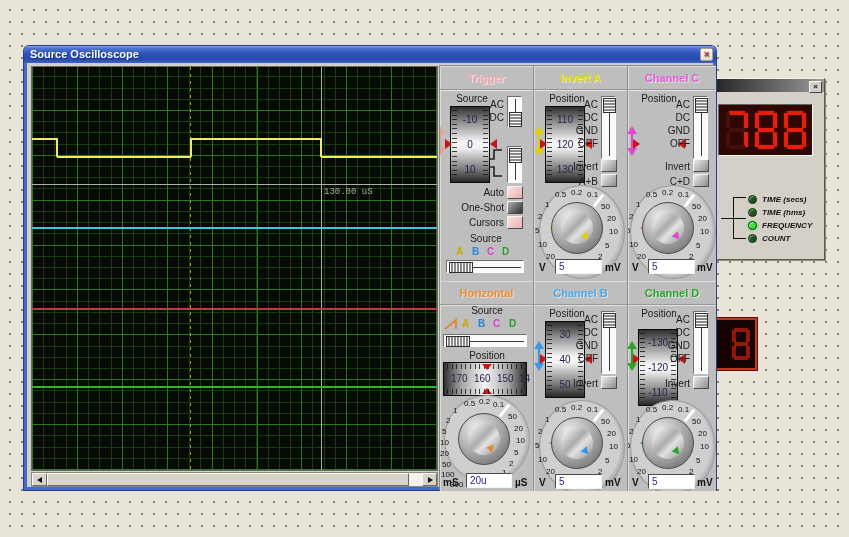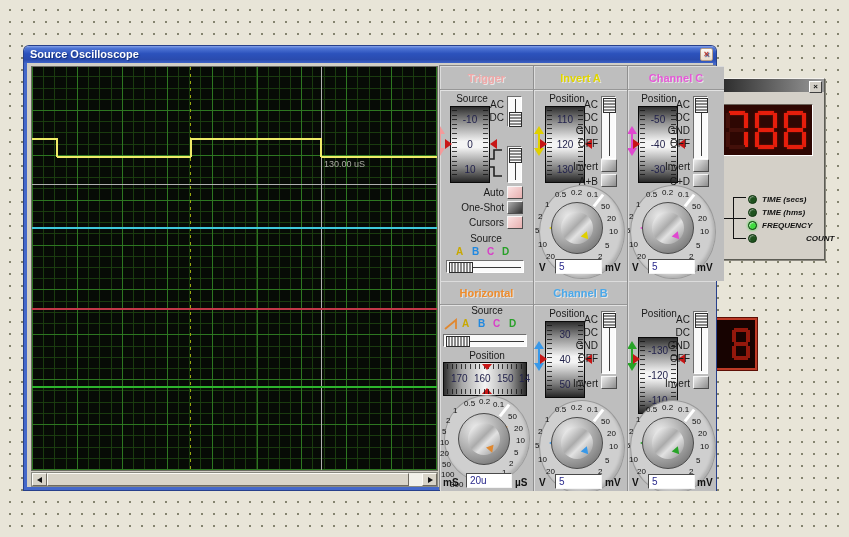--- a/index.html
+++ b/index.html
@@ -210,21 +210,21 @@
       <div class="led-label">TIME (secs)</div>
     </div>
     <div class="led-row" style="left:41px;top:15px;">
       <div class="led"></div>
       <div class="led-label">TIME (hms)</div>
     </div>
     <div class="led-row" style="left:41px;top:28px;">
       <div class="led on"></div>
       <div class="led-label">FREQUENCY</div>
     </div>
-    <div class="led-row" style="left:41px;top:41px;gap:44px;">
+    <div class="led-row" style="left:41px;top:41px;">
       <div class="led"></div>
       <div class="led-label">COUNT</div>
     </div>
   </div>
 </div>
 
 <div class="abs sevseg-comp">
     <div class="sseg-digit">
       <div class="sg sg-a lit"></div>
       <div class="sg sg-b lit"></div>
@@ -240,21 +240,21 @@
   <div class="titlebar">
     <span>Source Oscilloscope</span>
     <div class="win-close">×</div>
   </div>
   <div class="scope-body">
 
     <div class="screen">
       <div class="trig-dash" style="left:158px;"></div>
       <div class="cursor-v" style="left:289px;"></div>
       <div class="cursor-h" style="top:117px;"></div>
-      <div class="cursor-label" style="left:292px;top:92px;">130.00 uS</div>
+      <div class="cursor-label" style="left:292px;top:120px;font-family:Liberation Mono, monospace;">130.00 uS</div>
 
       <div class="trace t-a" style="left:0;top:71px;width:25px;"></div>
       <div class="vline t-a" style="left:24px;top:71px;height:19px;"></div>
       <div class="trace t-a" style="left:25px;top:89px;width:134px;"></div>
       <div class="vline t-a" style="left:158px;top:71px;height:19px;"></div>
       <div class="trace t-a" style="left:159px;top:71px;width:129px;"></div>
       <div class="vline t-a" style="left:288px;top:71px;height:19px;"></div>
       <div class="trace t-a" style="left:289px;top:89px;width:116px;"></div>
 
       <div class="trace t-b" style="left:0;top:160px;width:405px;"></div>
@@ -365,33 +365,28 @@
           <div class="knob" style="left:16px;top:13px;">
             <div class="knob-cap"></div>
             <div class="kdot" style="left:30px;top:30px;border-left:4px solid transparent;border-right:4px solid transparent;border-top:7px solid #E0D000;transform:rotate(-40deg);"></div>
           </div>
         </div>
         <div class="unit" style="left:5px;top:196px;">V</div>
         <div class="vbox" style="left:21px;top:193px;width:47px;">5</div>
         <div class="unit" style="left:71px;top:196px;">mV</div>
       </div>
 
-      <div class="panel" style="left:188px;top:0;width:96px;height:215px;border-right:none;">
+      <div class="panel" style="left:188px;top:0;width:88px;height:215px;border-right:none;">
         <div class="phdr" style="color:#E658D8;">Channel C</div>
         <div class="lab c" style="left:6px;top:27px;width:50px;">Position</div>
         <svg class="varrow" style="left:-1px;top:60px;" width="11" height="30">
           <line x1="5" y1="6" x2="5" y2="24" stroke="#E048D0" stroke-width="2"></line>
           <polygon points="5,0 0,8 10,8" fill="#E048D0"></polygon>
             <polygon points="5,30 0,22 10,22" fill="#E048D0"></polygon>
         </svg>
-        <div class="vdial" style="left:10px;top:40px;">
-          <span>-50</span>
-          <span>-40</span>
-          <span>-30</span>
-        </div>
         <div class="tri rtri-r" style="left:5px;top:73px;"></div>
         <div class="tri rtri-l" style="left:50px;top:73px;"></div>
         <div class="lab r" style="left:28px;top:33px;width:34px;">AC</div>
         <div class="lab r" style="left:28px;top:46px;width:34px;">DC</div>
         <div class="lab r" style="left:28px;top:59px;width:34px;">GND</div>
         <div class="lab r" style="left:28px;top:72px;width:34px;">OFF</div>
         <div class="coupler" style="left:65px;top:30px;height:63px;">
           <div class="cthumb" style="top:1px;"></div>
         </div>
         <div class="lab r" style="left:20px;top:95px;width:42px;">Invert</div>
@@ -524,27 +519,28 @@
             <div class="knob-cap"></div>
             <div class="kdot" style="left:30px;top:30px;border-left:4px solid transparent;border-right:4px solid transparent;border-top:7px solid #3898E8;transform:rotate(-40deg);"></div>
           </div>
         </div>
         <div class="unit" style="left:5px;top:196px;">V</div>
         <div class="vbox" style="left:21px;top:193px;width:47px;">5</div>
         <div class="unit" style="left:71px;top:196px;">mV</div>
       </div>
 
       <div class="panel" style="left:188px;top:215px;width:88px;height:210px;border-right:none;">
+        <div class="phdr" style="color:#2AA62A;">Channel D</div>
         <div class="lab c" style="left:6px;top:27px;width:50px;">Position</div>
         <svg class="varrow" style="left:-1px;top:60px;" width="11" height="30">
           <line x1="5" y1="6" x2="5" y2="24" stroke="#28A428" stroke-width="2"></line>
           <polygon points="5,0 0,8 10,8" fill="#28A428"></polygon>
             <polygon points="5,30 0,22 10,22" fill="#28A428"></polygon>
         </svg>
-        <div class="vdial" style="left:10px;top:56px;">
+        <div class="vdial" style="left:10px;top:48px;">
           <span>-130</span>
           <span>-120</span>
           <span>-110</span>
         </div>
         <div class="tri rtri-r" style="left:5px;top:73px;"></div>
         <div class="tri rtri-l" style="left:50px;top:73px;"></div>
         <div class="lab r" style="left:28px;top:33px;width:34px;">AC</div>
         <div class="lab r" style="left:28px;top:46px;width:34px;">DC</div>
         <div class="lab r" style="left:28px;top:59px;width:34px;">GND</div>
         <div class="lab r" style="left:28px;top:72px;width:34px;">OFF</div>

